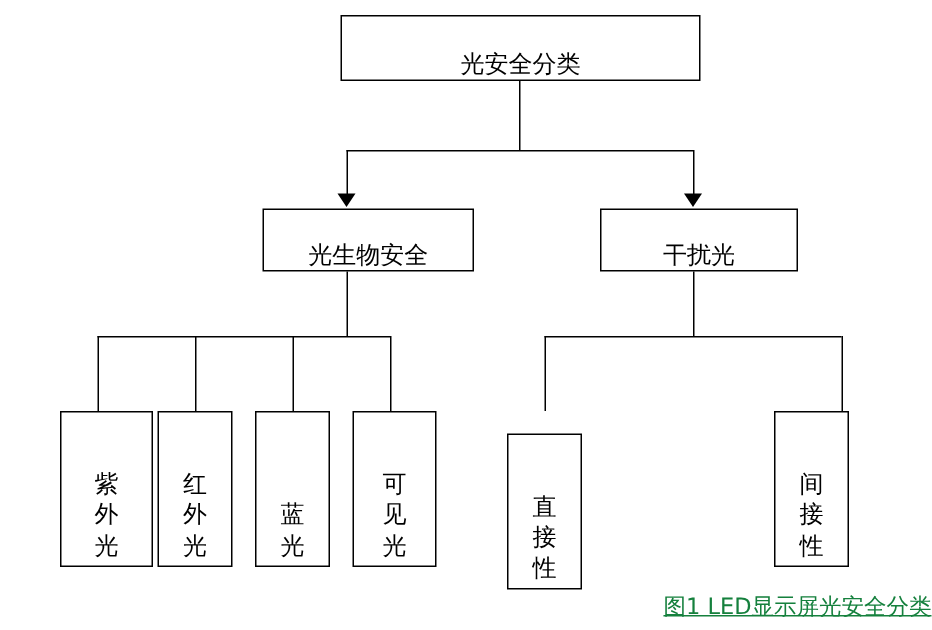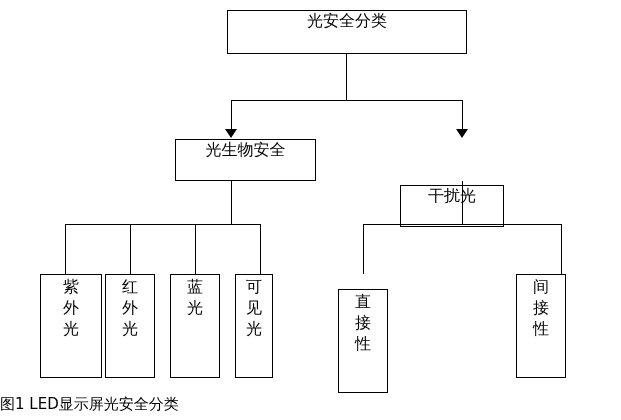--- a/index.html
+++ b/index.html
@@ -17,21 +17,21 @@
     position: relative;
     width: 621px;
     height: 420px;
   }
   .node {
     position: absolute;
     box-sizing: border-box;
     border: 1px solid #000000;
     background: #ffffff;
     display: flex;
-    align-items: flex-start;
+    align-items: flex-end;
     justify-content: center;
     text-align: center;
     color: #000000;
     line-height: 1.25;
   }
   .node.level1 {
     font-size: 16px;
   }
   .node.level2 {
     font-size: 16px;
@@ -59,24 +59,25 @@
     height: 0;
     border-left: 6px solid transparent;
     border-right: 6px solid transparent;
     border-top: 9px solid #000000;
   }
   #caption {
     position: absolute;
     left: 0;
     right: 0;
     bottom: 6px;
-    text-align: left;
+    text-align: right;
     font-size: 15px;
-    color: #000000;
+    color: #15803d;
     font-family: "DejaVu Sans", "Liberation Sans", sans-serif;
+    text-decoration: underline;
   }
 </style>
 </head>
 <body>
 
 <div id="root">
 
   <div class="node level1" style="left:227px; top:10px; width:240px; height:44px;">
     <span>光安全分类</span>
   </div>
@@ -88,21 +89,21 @@
   <div class="line vline" style="left:231px; top:100px; height:30px;"></div>
   <div class="arrow" style="left:225px; top:129px;"></div>
 
   <div class="line vline" style="left:462px; top:100px; height:30px;"></div>
   <div class="arrow" style="left:456px; top:129px;"></div>
 
   <div class="node level2" style="left:161px; top:139px; width:141px; height:42px;margin-left:14px;">
     <span>光生物安全</span>
   </div>
 
-  <div class="node level2" style="left:400px; top:139px; width:104px; height:42px;margin-top:46px;">
+  <div class="node level2" style="left:400px; top:139px; width:132px; height:42px;">
     <span>干扰光</span>
   </div>
 
   <div class="line vline" style="left:231px; top:181px; height:43px;"></div>
   <div class="line hline" style="left:65px; top:224px; width:195px;"></div>
   <div class="line vline" style="left:65px; top:224px; height:50px;"></div>
   <div class="line vline" style="left:130px; top:224px; height:50px;"></div>
   <div class="line vline" style="left:195px; top:224px; height:50px;"></div>
   <div class="line vline" style="left:260px; top:224px; height:50px;"></div>
 
@@ -113,21 +114,21 @@
 
   <div class="node leaf" style="left:40px; top:274px; width:62px; height:104px;">
     <span class="txt">紫外光</span>
   </div>
   <div class="node leaf" style="left:170px; top:274px; width:50px; height:104px;">
     <span class="txt">蓝光</span>
   </div>
   <div class="node leaf" style="left:105px; top:274px; width:50px; height:104px;">
     <span class="txt">红外光</span>
   </div>
-  <div class="node leaf" style="left:235px; top:274px; width:38px; height:104px;">
+  <div class="node leaf" style="left:235px; top:274px; width:56px; height:104px;">
     <span class="txt">可见光</span>
   </div>
   <div class="node leaf" style="left:338px; top:289px; width:50px; height:104px;">
     <span class="txt">直接性</span>
   </div>
   <div class="node leaf" style="left:516px; top:274px; width:50px; height:104px;">
     <span class="txt">间接性</span>
   </div>
 
   <div id="caption">图1  LED显示屏光安全分类</div>

